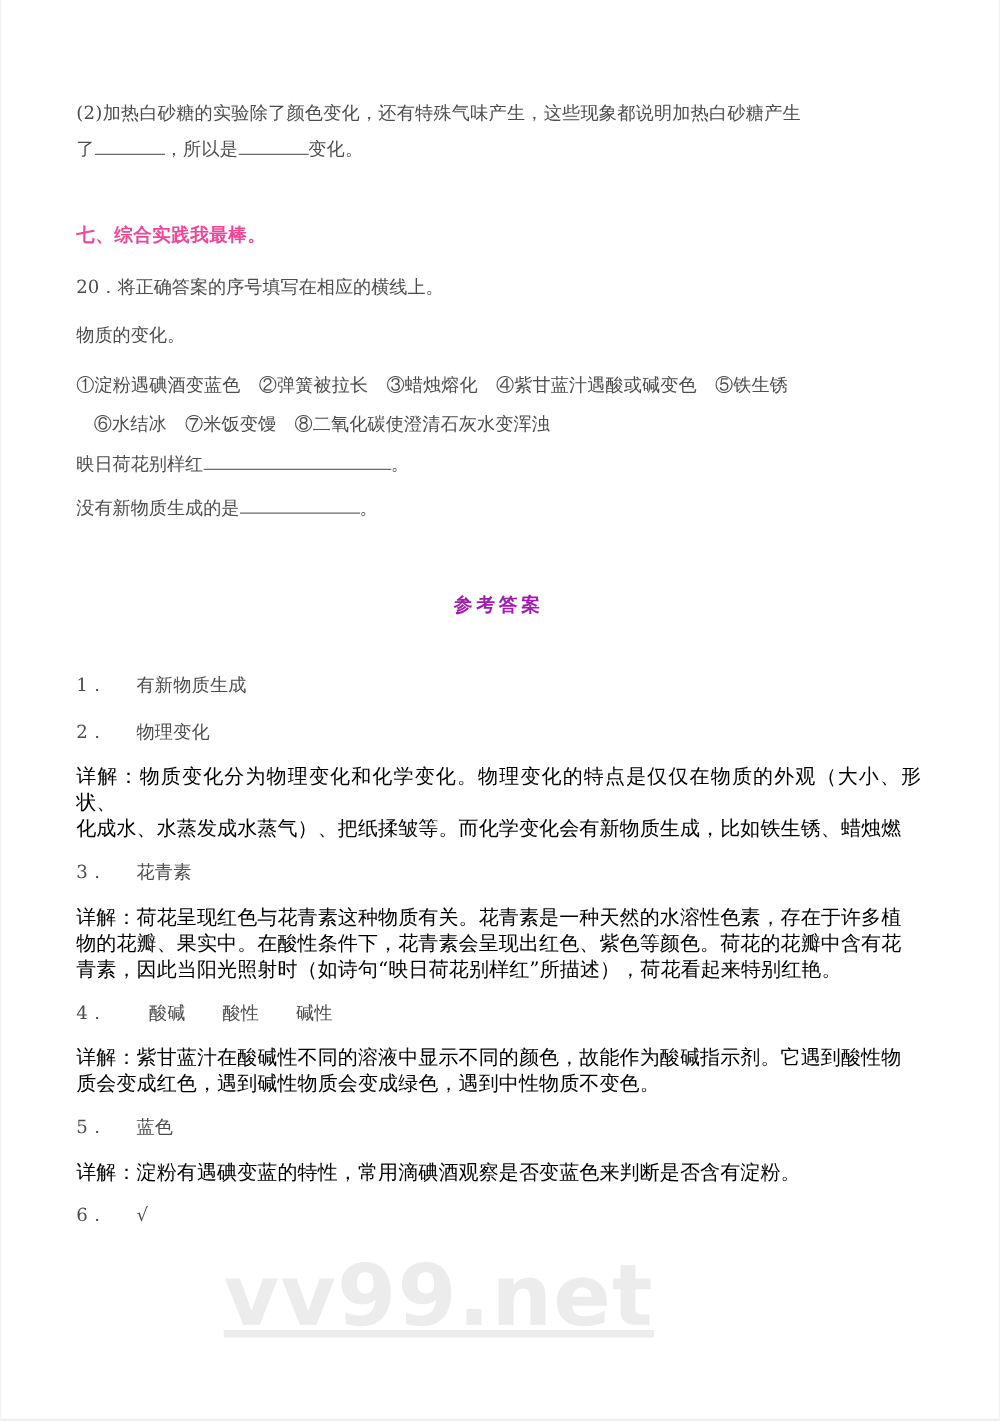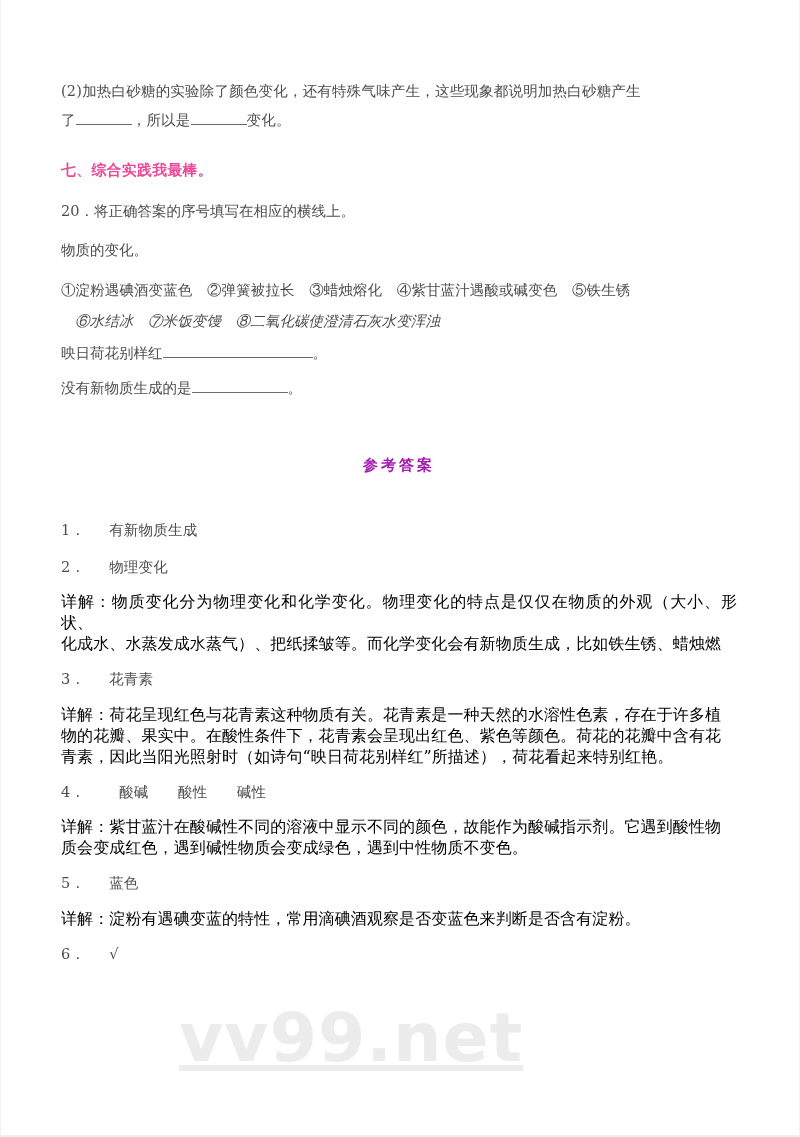--- a/index.html
+++ b/index.html
@@ -44,39 +44,38 @@
     margin: 0;
     color: #4c4c4c;
     font-size: 14.5px;
     line-height: 1.62;
   }
   .q-line {
     margin-bottom: 6px;
     letter-spacing: 0.2px;
   }
   .q-block {
-    margin-bottom: 25px;
+    margin-bottom: 44px;
   }
   .sec-title {
     font-weight: bold;
     color: #ec4899;
     font-size: 14.8px;
     margin-bottom: 18px;
     letter-spacing: 0.4px;
   }
   .num-line {
     margin-bottom: 16px;
   }
   .opts-line {
     margin-bottom: 8px;
     letter-spacing: 0.1px;
   }
   .opts-line.indent {
     padding-left: 14px;
-    font-style: italic;
   }
   .blank-line {
     margin-bottom: 12px;
   }
   .u {
     display: inline-block;
     border-bottom: 1px solid #6a6a6a;
     vertical-align: baseline;
   }
   .u-sm { width: 56px; }

